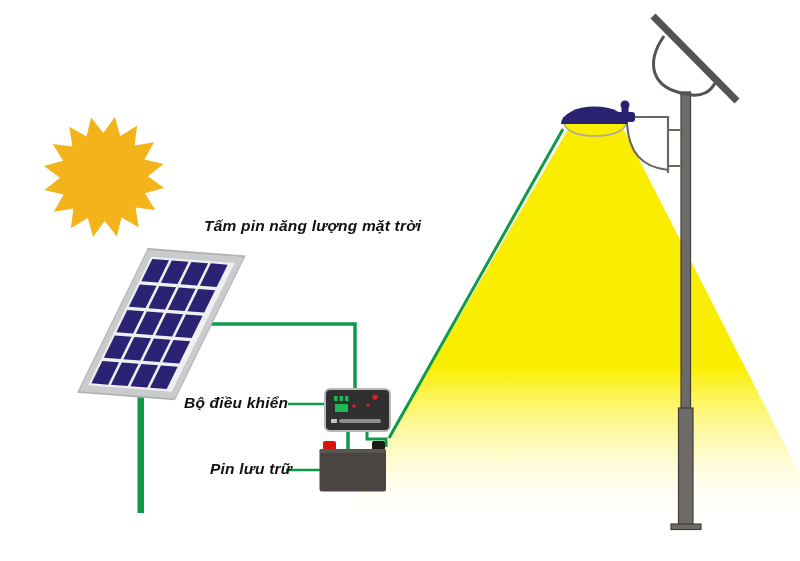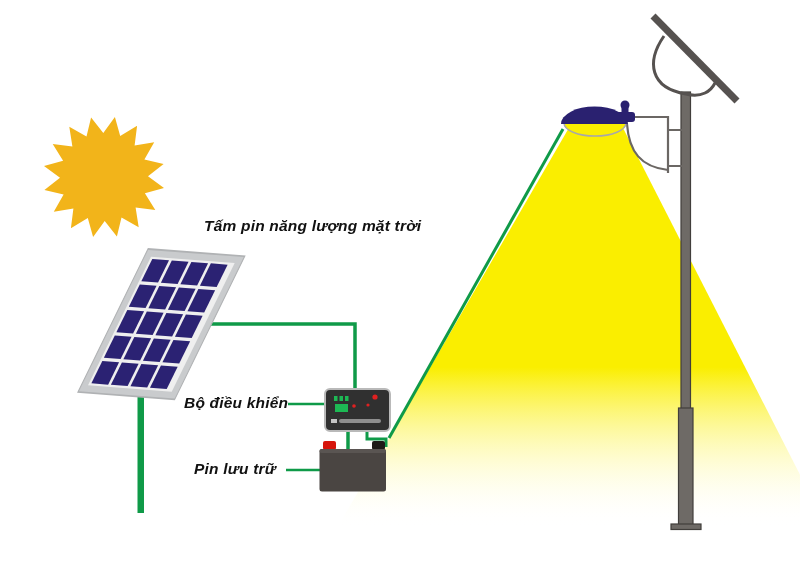--- a/index.html
+++ b/index.html
@@ -132,15 +132,15 @@
     <g>
       <rect class="batt-pos" x="323" y="441" width="13" height="9" rx="2"></rect>
       <rect class="batt-neg" x="372" y="441" width="13" height="9" rx="2"></rect>
       <rect class="batt" x="319.5" y="449" width="66.5" height="42.5" rx="2.5"></rect>
       <rect class="batt-top" x="319.5" y="449" width="66.5" height="4" rx="2"></rect>
     </g>
   </svg>
 
   <div class="label" style="left:184px;top:394px;">Bộ điều khiển</div>
   <div class="label" style="left:204px;top:217px;">Tấm pin năng lượng mặt trời</div>
-  <div class="label" style="left:194px;top:460px;">Pin lưu trữ</div>
+  <div class="label" style="left:210px;top:460px;">Pin lưu trữ</div>
 
 </div>
 
 </body></html>

